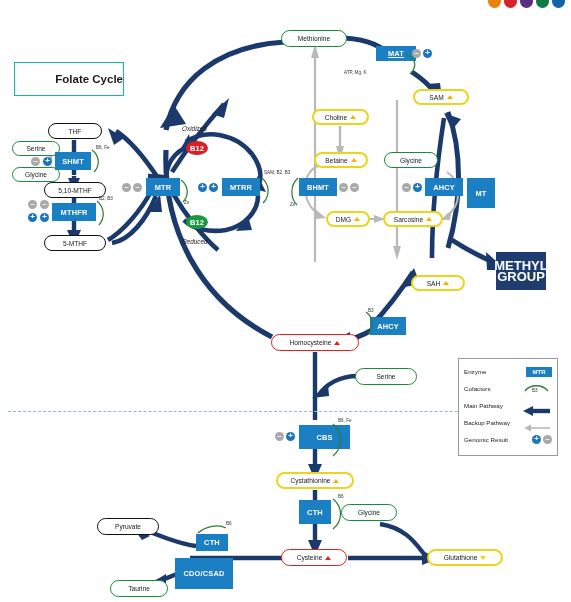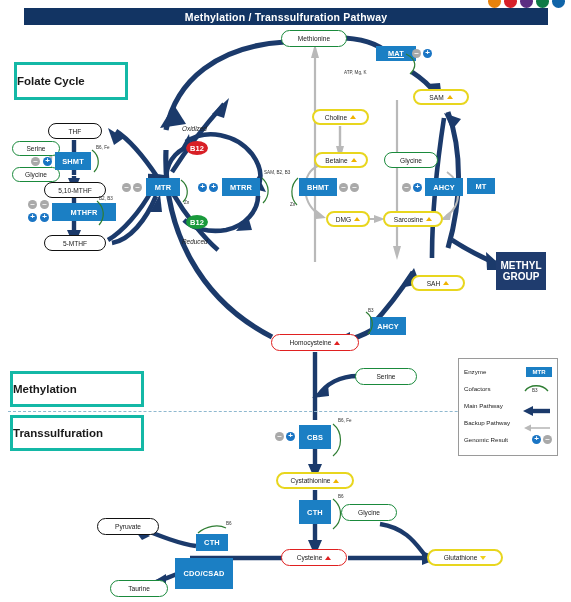--- a/index.html
+++ b/index.html
@@ -9,22 +9,22 @@
   
   .dots{position:absolute;top:-5px;right:6px;display:flex;gap:3px;}
   .dot{width:13px;height:13px;border-radius:50%;}
 
   
   .titlebar{position:absolute;left:24px;top:8px;width:524px;height:17px;
     background:#123463;display:flex;align-items:center;justify-content:center;}
   .titlebar span{color:#fff;font-size:10.5px;font-weight:bold;letter-spacing:.2px;}
 
   
-  .seclabel{position:absolute;border:3px solid #14b8a6;background:#fff;
-    display:flex;align-items:center;justify-content:flex-start;
+  .seclabel{position:absolute;border:1px solid #14b8a6;background:#fff;
+    display:flex;align-items:center;justify-content:flex-end;
     font-size:11.5px;font-weight:bold;color:#1a1a1a;}
 
   
   .pill{position:absolute;display:flex;align-items:center;justify-content:center;
     border-radius:9px;background:#fff;font-size:6.6px;color:#1a1a1a;
     white-space:nowrap;box-sizing:border-box;z-index:6;}
   .pill.black{border:1.6px solid #111;}
   .pill.green{border:1.8px solid #1a8a3c;}
   .pill.yellow{border:2px solid #e8d61e;}
   .pill.red{border:1.8px solid #e02020;}
@@ -32,21 +32,21 @@
   .tri.up-r{border-left:3px solid transparent;border-right:3px solid transparent;border-bottom:4.5px solid #e02020;}
   .tri.up-y{border-left:3px solid transparent;border-right:3px solid transparent;border-bottom:4.5px solid #f0b400;}
   .tri.dn-y{border-left:3px solid transparent;border-right:3px solid transparent;border-top:4.5px solid #f0d11e;}
 
   
   .enz{position:absolute;display:flex;align-items:center;justify-content:center;
     background:#1b7fc4;color:#fff;font-size:7.4px;font-weight:bold;z-index:8;
     box-sizing:border-box;letter-spacing:.2px;}
 
   
-  .mgroup{position:absolute;background:#1f3c6e;color:#fff;font-size:10px;
+  .mgroup{position:absolute;background:#1f3c6e;color:#fff;font-size:13px;
     font-weight:bold;text-align:center;line-height:11px;display:flex;
     align-items:center;justify-content:center;z-index:8;}
 
   
   .b12{position:absolute;width:22px;height:14px;border-radius:50%;
     display:flex;align-items:center;justify-content:center;
     color:#fff;font-size:7.5px;font-weight:bold;z-index:7;}
   .b12.ox{background:#d81f26;}
   .b12.red{background:#1a9a3c;}
 
@@ -85,23 +85,20 @@
 <div id="page">
 
   <div class="dots">
     <div class="dot" style="background:#e8820c"></div>
     <div class="dot" style="background:#d6202a"></div>
     <div class="dot" style="background:#5b2d82"></div>
     <div class="dot" style="background:#0d7a46"></div>
     <div class="dot" style="background:#1064a8"></div>
   </div>
 
-  <div class="titlebar">
-    <span>Methylation / Transsulfuration Pathway</span>
-  </div>
 
   <svg class="layer" viewBox="0 0 571 602">
     <defs>
       <marker id="ah" markerWidth="7" markerHeight="7" refX="4.6" refY="3" orient="auto">
         <path d="M0,0 L6.4,3 L0,6 L1.5,3 z" fill="#1b3a6b"></path>
       </marker>
       <marker id="ahs" markerWidth="7" markerHeight="7" refX="5" refY="3" orient="auto">
         <path d="M0,0 L6,3 L0,6 L1.4,3 z" fill="#1b3a6b"></path>
       </marker>
       <marker id="ahg" markerWidth="7" markerHeight="7" refX="5" refY="3" orient="auto">
@@ -209,26 +206,20 @@
     <path d="M196,546 C180,544 160,536 140,528" stroke="#1b3a6b" stroke-width="4.4" fill="none"></path>
     <path d="M150,536 L130,524 L142,540 z" fill="#1b3a6b"></path>
 
     <path d="M196,566 C182,572 168,578 156,582" stroke="#1b3a6b" stroke-width="4.4" fill="none"></path>
     <path d="M166,574 L146,586 L166,590 z" fill="#1b3a6b"></path>
   </svg>
 
   <div class="seclabel" style="left:14px;top:62px;width:108px;height:32px;">
     <span>Folate Cycle</span>
   </div>
-  <div class="seclabel" style="left:10px;top:371px;width:128px;height:30px;">
-    <span>Methylation</span>
-  </div>
-  <div class="seclabel" style="left:10px;top:415px;width:128px;height:30px;">
-    <span>Transsulfuration</span>
-  </div>
   <div class="divider"></div>
 
   <div class="pill green" style="left:281px;top:30px;width:66px;height:17px;">
     <span>Methionine</span>
   </div>
 
   <div class="pill black" style="left:48px;top:123px;width:54px;height:16px;">
     <span>THF</span>
   </div>
 
@@ -319,49 +310,49 @@
   </div>
 
   <div class="enz" style="left:376px;top:46px;width:40px;height:15px;text-decoration:underline;">
     <span>MAT</span>
   </div>
 
   <div class="enz" style="left:55px;top:152px;width:36px;height:18px;">
     <span>SHMT</span>
   </div>
 
-  <div class="enz" style="left:52px;top:203px;width:64px;height:18px;">
+  <div class="enz" style="left:52px;top:203px;width:44px;height:18px;">
     <span>MTHFR</span>
   </div>
 
   <div class="enz" style="left:146px;top:178px;width:34px;height:18px;">
     <span>MTR</span>
   </div>
 
   <div class="enz" style="left:222px;top:178px;width:38px;height:18px;">
     <span>MTRR</span>
   </div>
 
   <div class="enz" style="left:299px;top:178px;width:38px;height:18px;">
     <span>BHMT</span>
   </div>
 
   <div class="enz" style="left:425px;top:178px;width:38px;height:18px;">
     <span>AHCY</span>
   </div>
 
-  <div class="enz" style="left:467px;top:178px;width:28px;height:16px;">
+  <div class="enz" style="left:467px;top:178px;width:28px;height:30px;">
     <span>MT</span>
   </div>
 
   <div class="enz" style="left:370px;top:317px;width:36px;height:18px;">
     <span>AHCY</span>
   </div>
 
-  <div class="enz" style="left:299px;top:425px;width:32px;height:24px;">
+  <div class="enz" style="left:299px;top:425px;width:51px;height:24px;">
     <span>CBS</span>
   </div>
 
   <div class="enz" style="left:299px;top:500px;width:32px;height:24px;">
     <span>CTH</span>
   </div>
 
   <div class="enz" style="left:196px;top:534px;width:32px;height:17px;">
     <span>CTH</span>
   </div>

